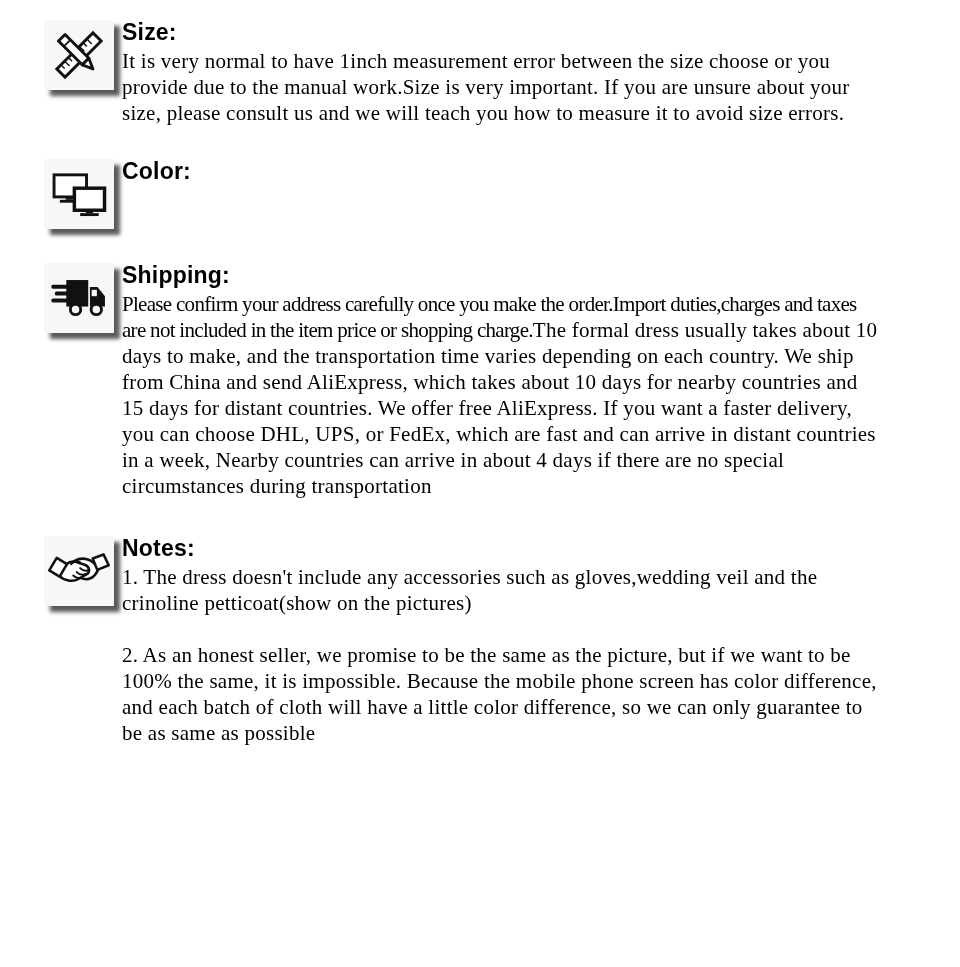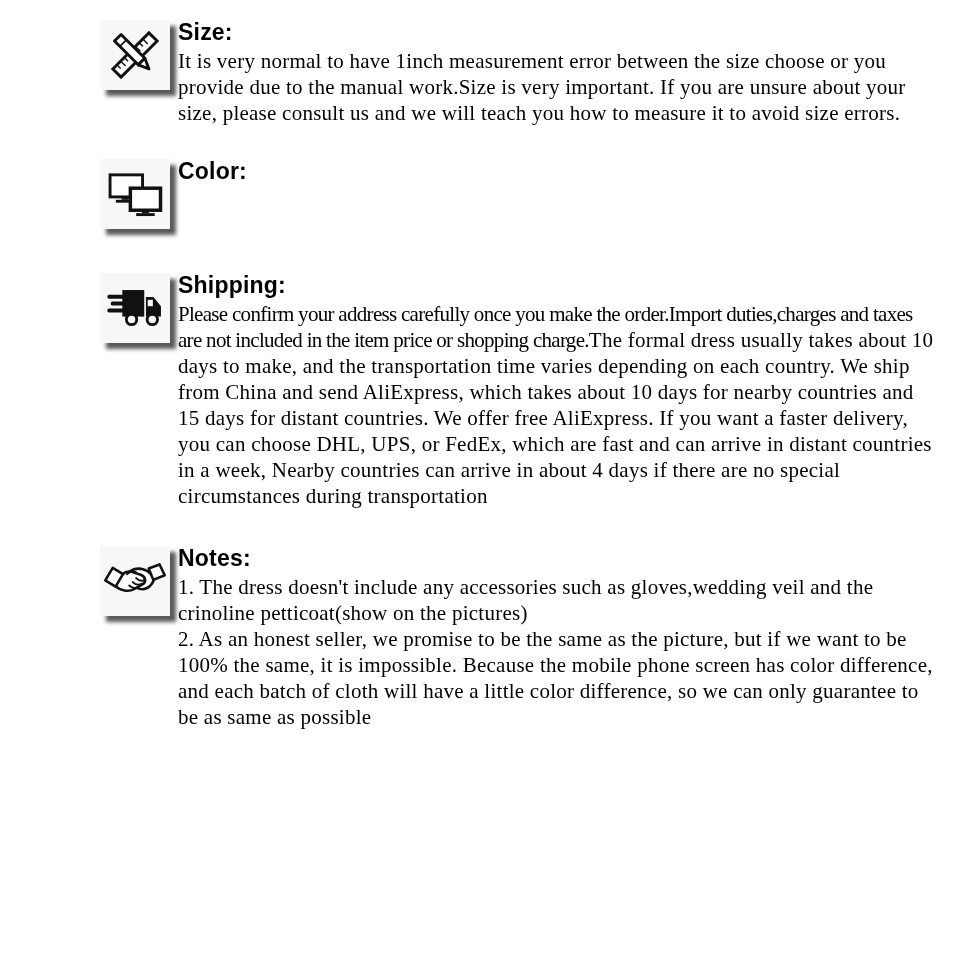--- a/index.html
+++ b/index.html
@@ -10,28 +10,28 @@
     height: 967px;
     overflow: hidden;
     font-family: "Liberation Sans", "DejaVu Sans", sans-serif;
     color: #000000;
     -webkit-font-smoothing: antialiased;
   }
   .page {
     box-sizing: border-box;
     width: 960px;
     height: 967px;
-    padding: 20px 0 0 100px;
+    padding: 20px 0 0 44px;
   }
   .sec {
     display: flex;
     align-items: flex-start;
   }
   .sec-size     { margin-bottom: 33px; }
-  .sec-color    { margin-bottom: 44px; }
+  .sec-color    { margin-bottom: 34px; }
   .sec-shipping { margin-bottom: 37px; }
   .tile {
     flex: 0 0 70px;
     width: 70px;
     height: 70px;
     background: #f7f7f7;
     box-shadow: 6px 6px 4px rgba(0,0,0,0.65);
     display: flex;
     align-items: center;
     justify-content: center;
@@ -46,21 +46,21 @@
     letter-spacing: 0.2px;
   }
   .content p {
     margin: 0;
     font-size: 21px;
     line-height: 26px;
     letter-spacing: 0.25px;
     font-family: Liberation Serif, serif;
   }
   .narrow { letter-spacing: -0.7px; margin-top: 32px; }
-  .notes-body p + p { }
+  .notes-body p + p { margin-top: 26px; }
   svg { display: block; }
 </style>
 </head>
 <body>
 
 <div class="page">
 
   <section class="sec sec-size">
     <div class="tile">
       <svg width="58" height="58" viewBox="0 0 100 100">

